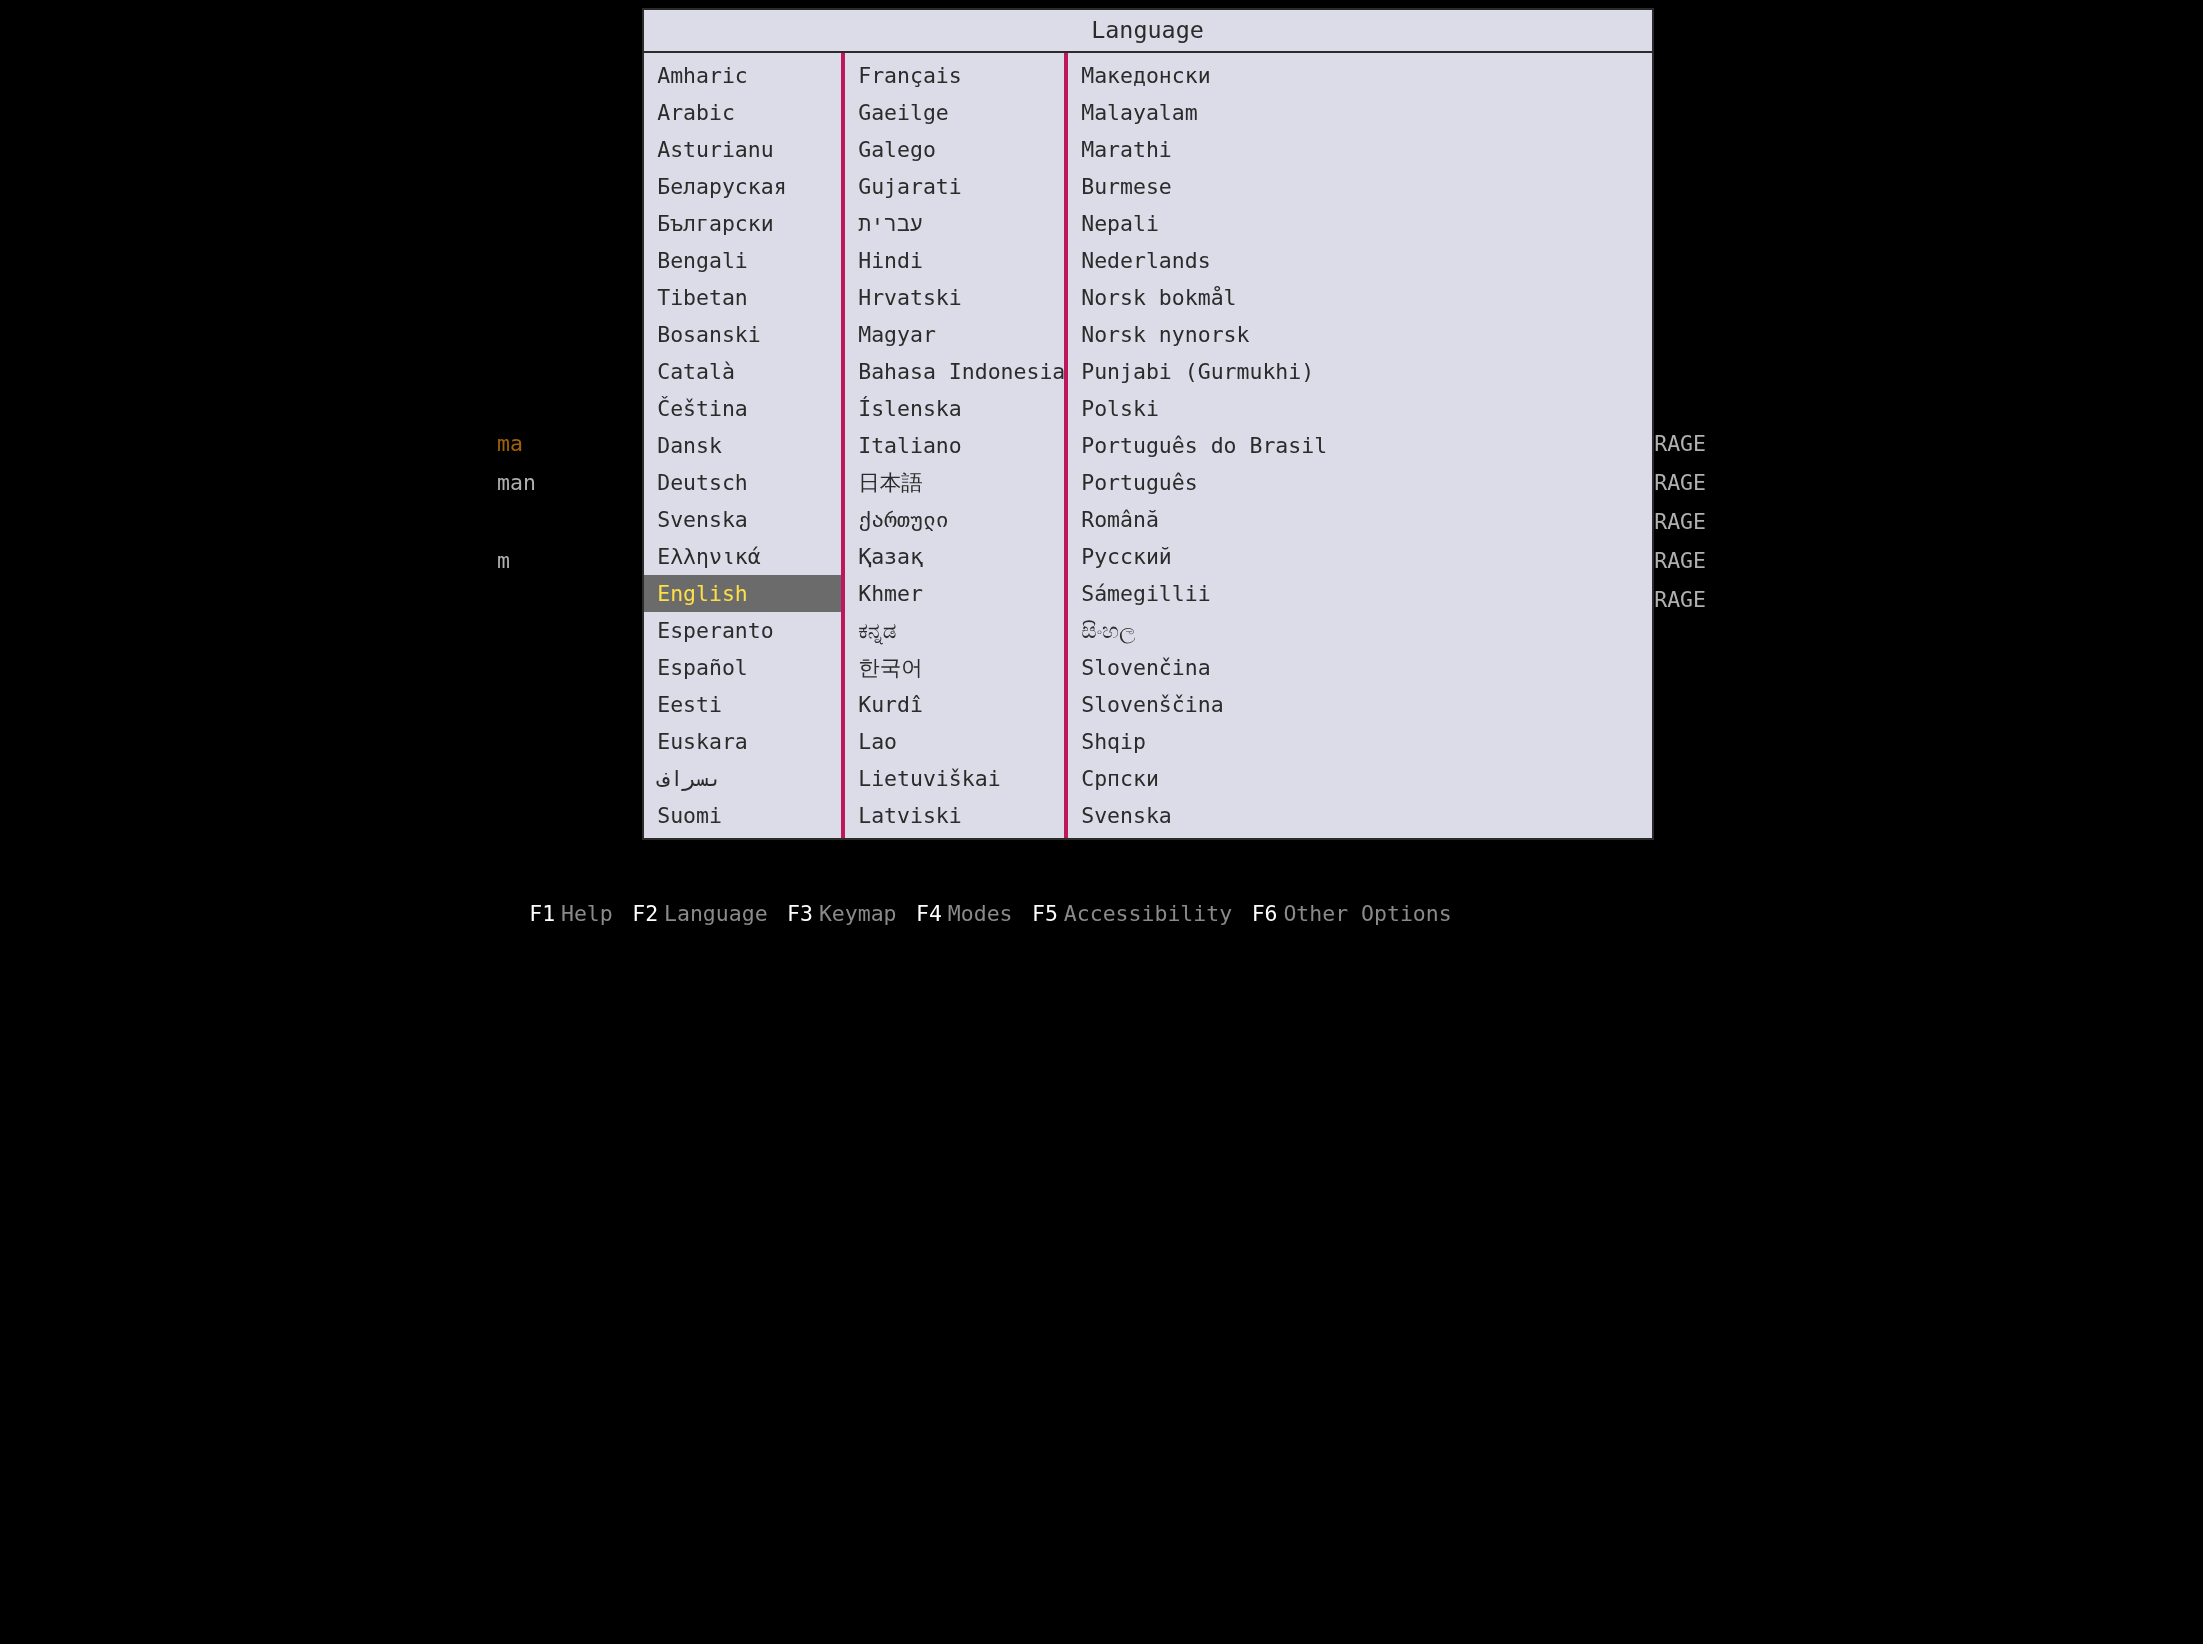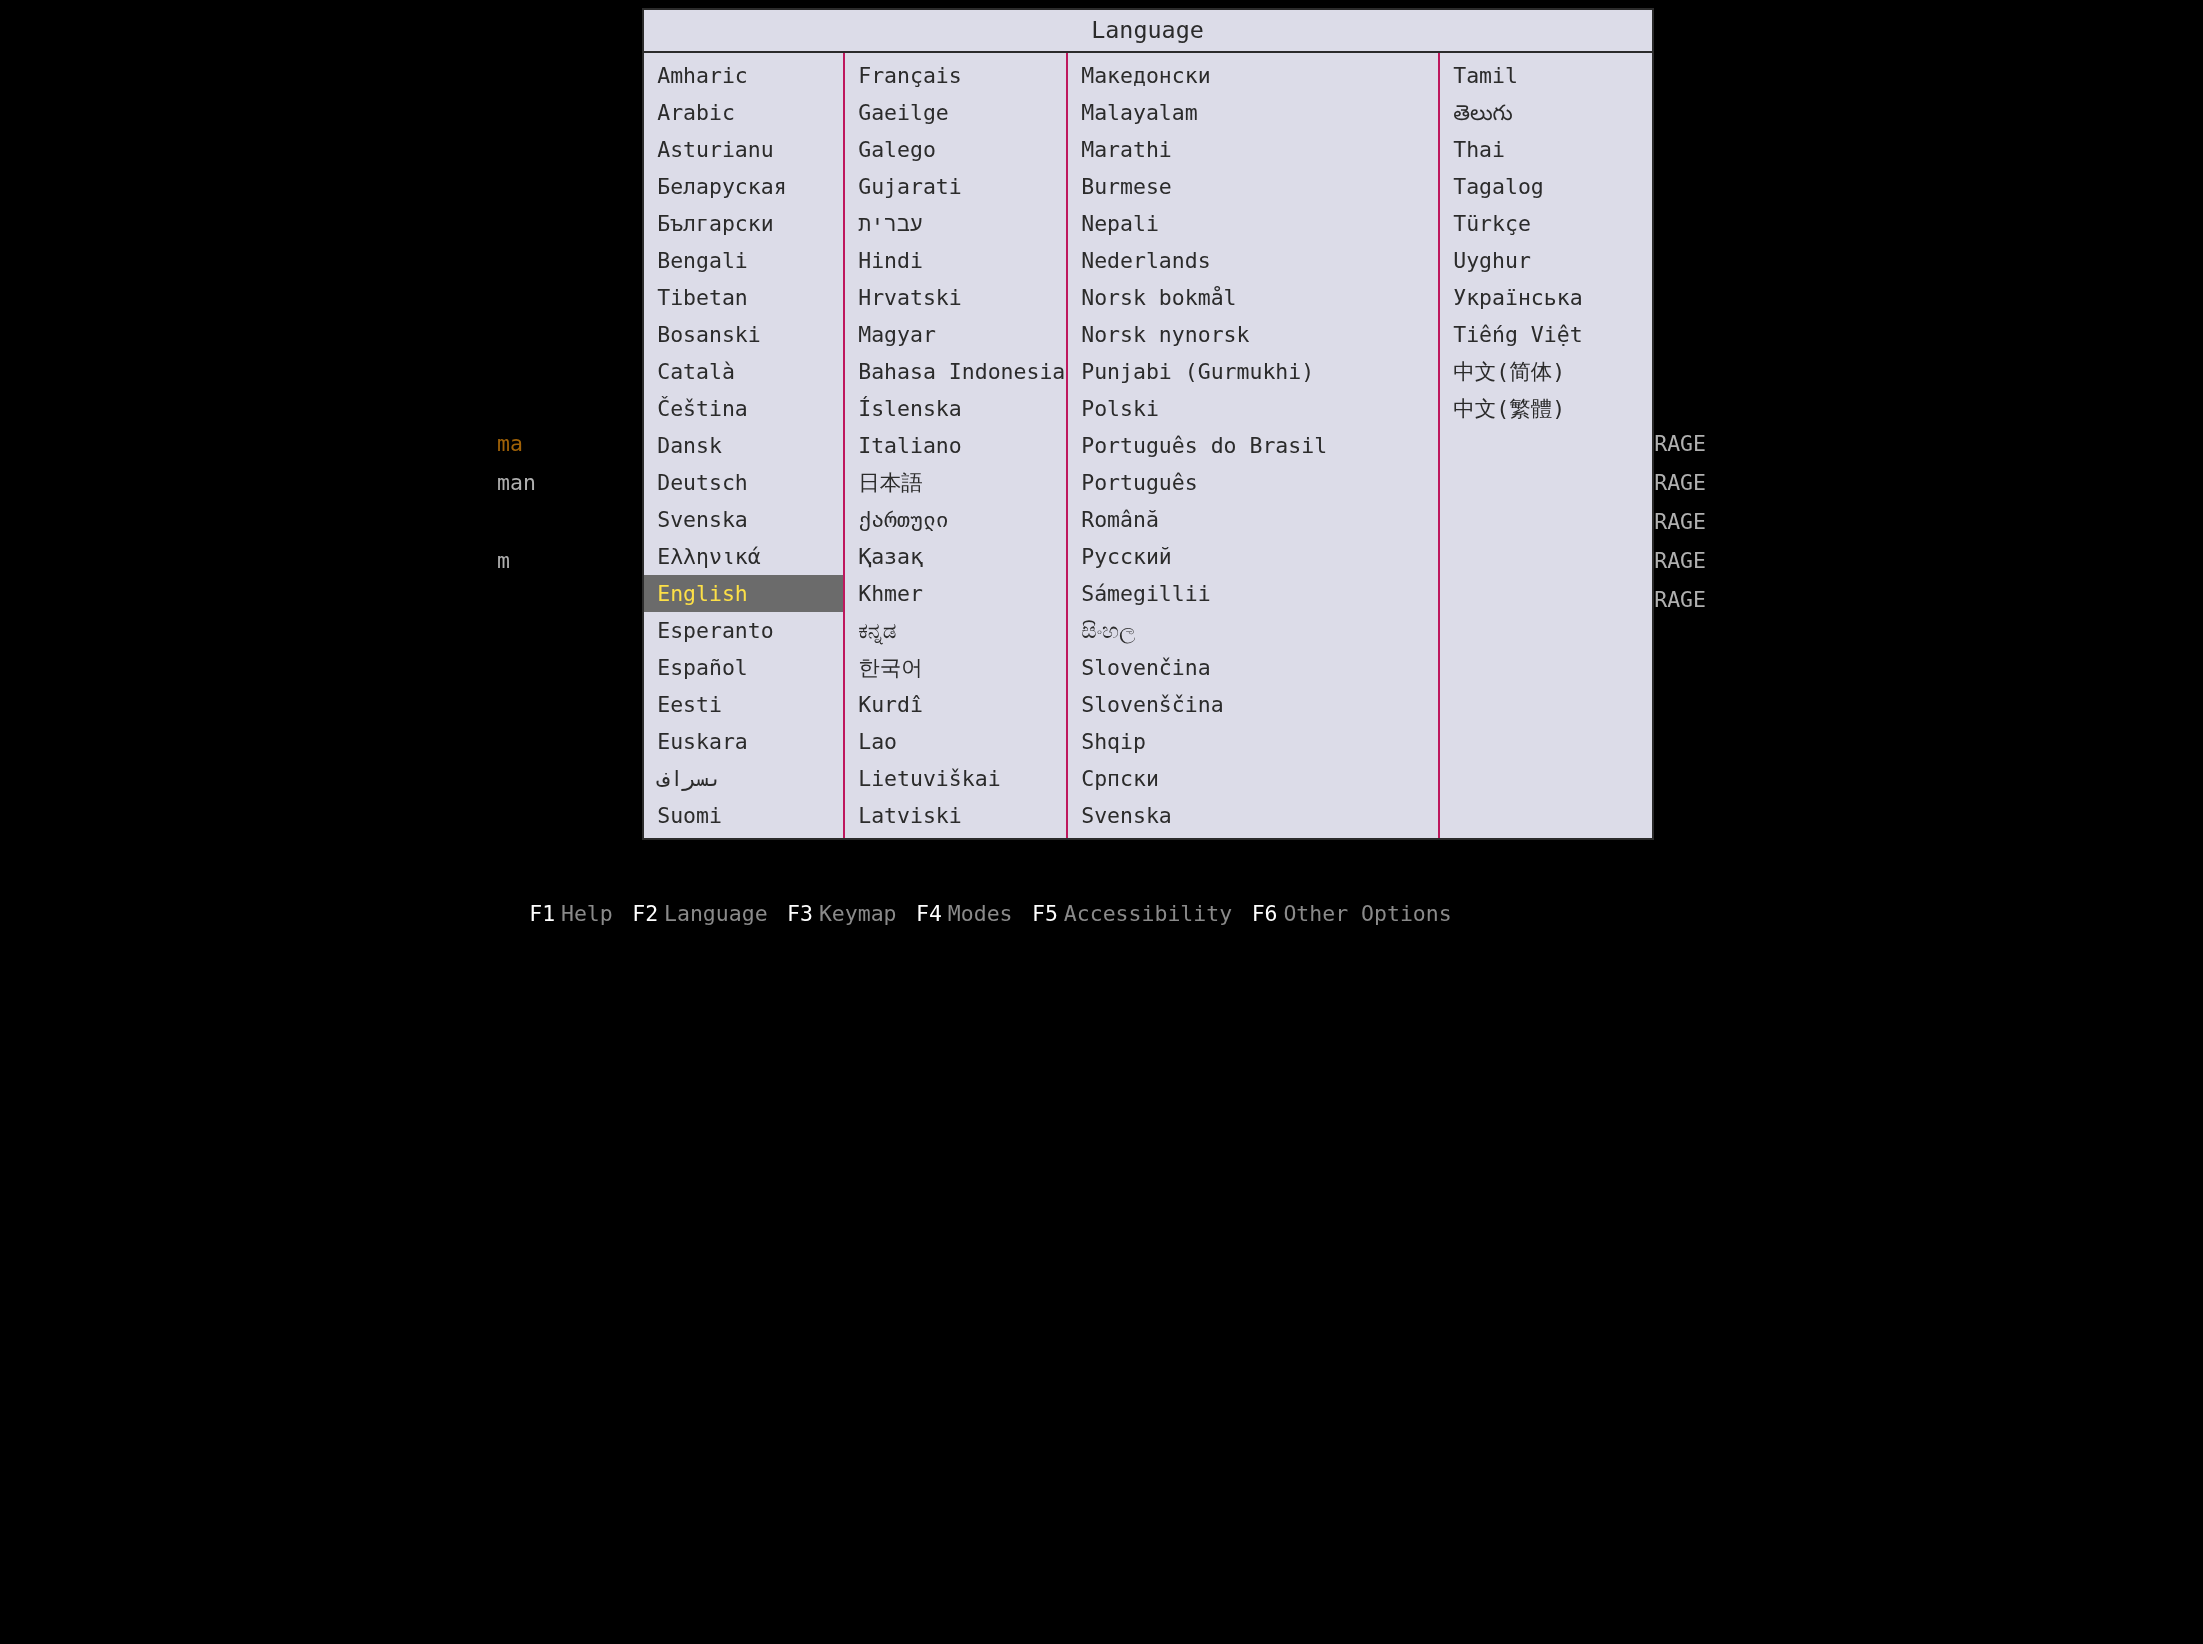--- a/index.html
+++ b/index.html
@@ -48,21 +48,21 @@
     padding: 5.9px 0 7.8px 0;
     border-bottom: 2px solid #2b2b2b;
   }
   .cols {
     display: flex;
     flex-direction: row;
   }
   .col {
     display: flex;
     flex-direction: column;
-    border-right: 2px solid #be185d;
+    border-right: 4px solid #be185d;
     padding: 3.9px 0;
   }
   .col:last-child { border-right: none; }
   .c1 { width: 201px; }
   .c2 { width: 223px; }
   .c3 { width: 372px; }
   .c4 { flex: 1; height: 392px; }
   .lang-item {
     color: #2b2b2b;
     font-size: 21.5px;
@@ -182,32 +182,20 @@
           <div class="lang-item">Română</div>
           <div class="lang-item">Русский</div>
           <div class="lang-item">Sámegillii</div>
           <div class="lang-item">සිංහල</div>
           <div class="lang-item">Slovenčina</div>
           <div class="lang-item">Slovenščina</div>
           <div class="lang-item">Shqip</div>
           <div class="lang-item">Српски</div>
           <div class="lang-item">Svenska</div>
         </div>
-        <div class="col c4">
-          <div class="lang-item">Tamil</div>
-          <div class="lang-item">తెలుగు</div>
-          <div class="lang-item">Thai</div>
-          <div class="lang-item">Tagalog</div>
-          <div class="lang-item">Türkçe</div>
-          <div class="lang-item">Uyghur</div>
-          <div class="lang-item">Українська</div>
-          <div class="lang-item">Tiếng Việt</div>
-          <div class="lang-item">中文(简体)</div>
-          <div class="lang-item">中文(繁體)</div>
-        </div>
       </div>
   </div>
 
   <div class="fkeys" id="fkeys">
       <span class="fkey"><span class="k">F1</span><span class="t">Help</span></span>
       <span class="fkey"><span class="k">F2</span><span class="t">Language</span></span>
       <span class="fkey"><span class="k">F3</span><span class="t">Keymap</span></span>
       <span class="fkey"><span class="k">F4</span><span class="t">Modes</span></span>
       <span class="fkey"><span class="k">F5</span><span class="t">Accessibility</span></span>
       <span class="fkey"><span class="k">F6</span><span class="t">Other Options</span></span>

